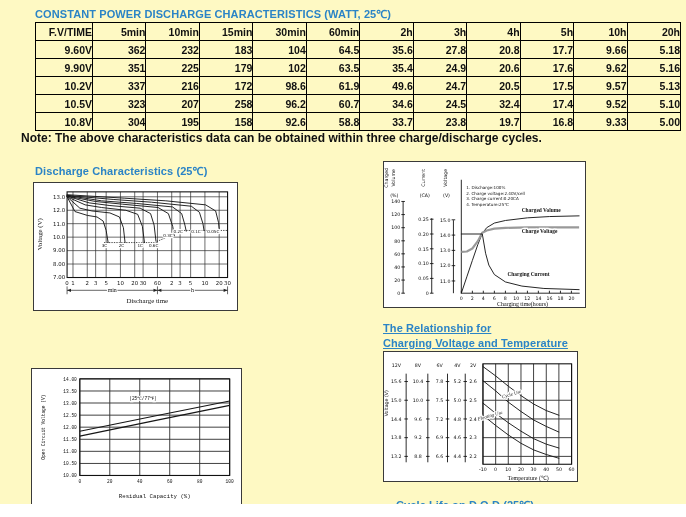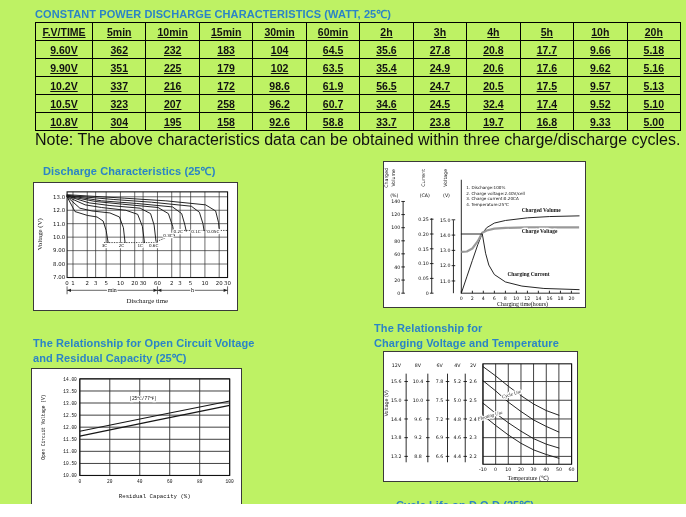--- a/index.html
+++ b/index.html
@@ -1,28 +1,28 @@
 <!DOCTYPE html>
 <html style="--accent: #2b84c6;"><head>
 <meta charset="utf-8">
 <style>
   html,body{margin:0;padding:0;background:#fff;}
-  #page{position:relative;width:686px;height:504px;background:#bef264;overflow:hidden;
+  #page{position:relative;width:686px;height:504px;background:#fef9c3;overflow:hidden;
         font-family:"Liberation Sans",sans-serif;color:#111;}
   .blue{position:absolute;color:var(--accent,#2b84c6);font-size:11px;font-weight:700;letter-spacing:.1px;}
   #t-main{left:35px;top:6px;}
-  #t-discharge{left:35px;top:163px;margin-left:8px;}
+  #t-discharge{left:35px;top:163px;}
   #t-ocv{left:33px;top:336px;line-height:15px;}
-  #t-temp{left:374px;top:321px;line-height:15px;}
+  #t-temp{left:383px;top:321px;line-height:15px;text-decoration:underline;}
   #t-cycle{left:396px;top:497px;}
   #power-table{position:absolute;left:35px;top:22px;width:646px;border-collapse:collapse;
-               table-layout:fixed;font-size:10.5px;font-weight:700;text-align:center;text-decoration:underline;}
+               table-layout:fixed;font-size:10.5px;font-weight:700;text-align:right;}
   #power-table th,#power-table td{border:1px solid #000;padding:0;height:17px;overflow:hidden;}
   #power-table{border:1.5px solid #000;}
-  #note{position:absolute;left:35px;top:131px;font-size:16px;font-weight:400;color:#111;}
+  #note{position:absolute;left:21px;top:131px;font-size:12px;font-weight:700;color:#111;}
   .chart-box{position:absolute;border:1.2px solid #3a3a3a;background:#fff;box-sizing:border-box;}
   #chartA{left:33px;top:182px;width:205px;height:129px;}
   #chartB{left:383px;top:161px;width:203px;height:147px;}
   #chartC{left:31px;top:368px;width:211px;height:142px;}
   #chartD{left:383px;top:351px;width:195px;height:131px;}
   .chart-box svg{display:block;width:100%;height:100%;}
   
   .grid{stroke:#2a2a2a;stroke-width:.7;fill:none;}
   .gridC{stroke:#333;stroke-width:.95;fill:none;}
   .frame{stroke:#111;stroke-width:1.1;fill:none;}
@@ -111,21 +111,21 @@
           <td>9.62</td>
           <td>5.16</td>
         </tr>
         <tr>
           <td>10.2V</td>
           <td>337</td>
           <td>216</td>
           <td>172</td>
           <td>98.6</td>
           <td>61.9</td>
-          <td>56.5</td>
+          <td>49.6</td>
           <td>24.7</td>
           <td>20.5</td>
           <td>17.5</td>
           <td>9.57</td>
           <td>5.13</td>
         </tr>
         <tr>
           <td>10.5V</td>
           <td>323</td>
           <td>207</td>
@@ -321,24 +321,20 @@
         <polyline points="78.0,133.0 83.6,116.4 89.2,99.8 94.7,83.8 99.2,72.6 103.7,66.6 111.5,61.9 122.7,59.3 145.0,56.6 167.3,55.3 197.4,54.6" class="curve"></polyline>
         <text x="158.93023255813955" y="50.62857142857143" class="tSerifBold halo" text-anchor="middle">Charged Volume</text>
         <polyline points="78.0,91.1 83.6,90.7 89.2,87.7 94.7,80.3 99.2,71.8 103.7,69.4 111.5,67.6 122.7,66.8 145.0,66.3 197.4,66.3" class="curveGray"></polyline>
         <text x="157.25581395348837" y="71.77499999999998" class="tSerifBold halo" text-anchor="middle">Charge Voltage</text>
         <polyline points="78.0,73.0 99.2,73.0 99.8,76.0 102.6,92.5 105.9,104.5 111.5,114.1 122.7,121.6 139.4,125.8 161.7,128.2 197.4,129.4" class="curve"></polyline>
         <text x="146.09302325581393" y="115.9" class="tSerifBold halo" text-anchor="middle">Charging Current</text>
         <text x="140" y="146" class="tSerif" text-anchor="middle">Charging time(hours)</text>
       </svg>
   </div>
 
-  <div id="t-ocv" class="blue">
-    <div>The Relationship for Open Circuit Voltage</div>
-    <div>and Residual Capacity (25℃)</div>
-  </div>
   <div id="chartC" class="chart-box">
     <svg viewBox="0 0 211 142">
         <line x1="48" y1="10.0" x2="200" y2="10.0" class="gridC"></line>
         <text x="45" y="11.7" class="tMono" text-anchor="end">14.00</text>
         <line x1="48" y1="22.3" x2="200" y2="22.3" class="gridC"></line>
         <text x="45" y="23.95" class="tMono" text-anchor="end">13.50</text>
         <line x1="48" y1="34.5" x2="200" y2="34.5" class="gridC"></line>
         <text x="45" y="36.2" class="tMono" text-anchor="end">13.00</text>
         <line x1="48" y1="46.8" x2="200" y2="46.8" class="gridC"></line>
         <text x="45" y="48.45" class="tMono" text-anchor="end">12.50</text>

